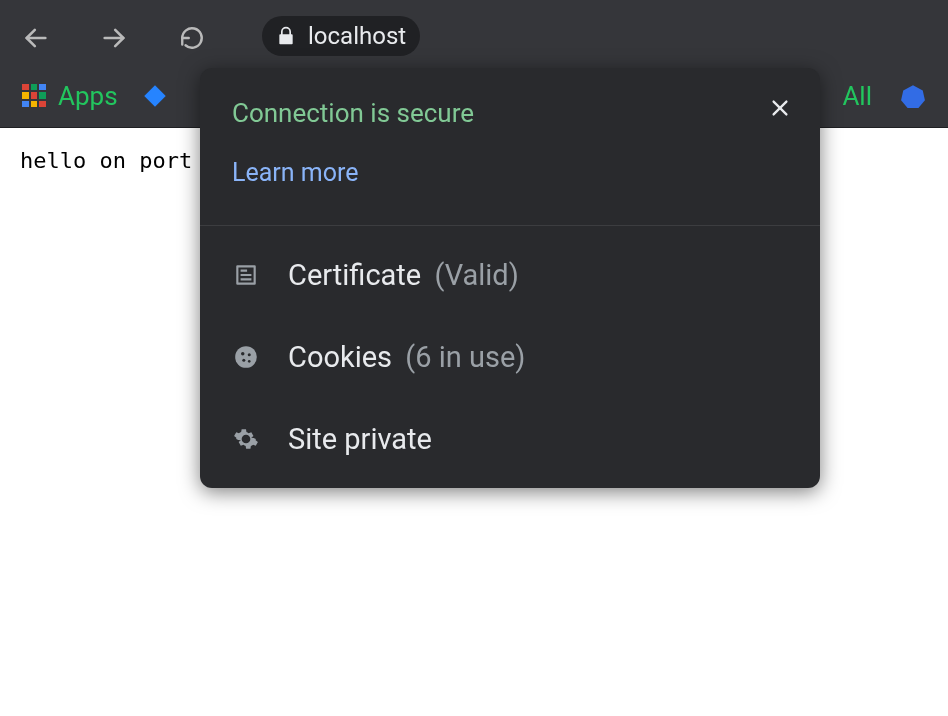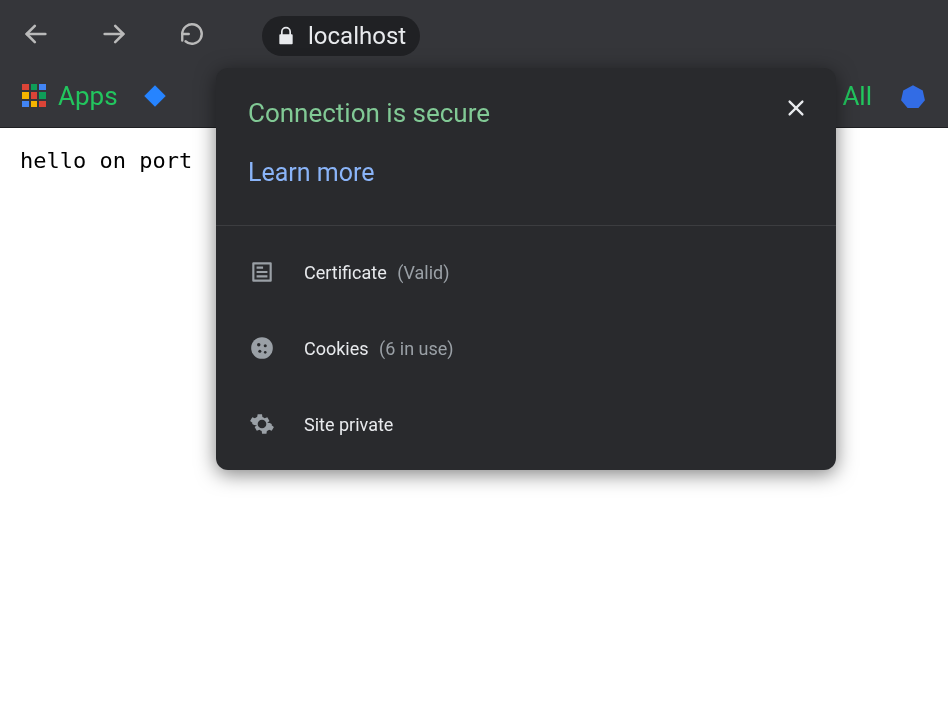--- a/index.html
+++ b/index.html
@@ -7,22 +7,22 @@
       font-family: -apple-system, BlinkMacSystemFont, "Segoe UI", Roboto, sans-serif;
       width: 948px;
       height: 716px;
       background: #fff;
       overflow: hidden;
     }
     .toolbar {
       background: #35363a;
       height: 64px;
       display: flex;
-      align-items: flex-start;
-      padding: 16px 18px;
+      align-items: flex-end;
+      padding: 8px 18px;
       gap: 42px;
     }
     .nav-btn {
       width: 36px;
       height: 36px;
       display: flex;
       align-items: center;
       justify-content: center;
       color: #bababa;
       cursor: pointer;
@@ -72,21 +72,21 @@
     .page-content {
       padding: 20px;
       font-family: monospace;
       font-size: 22px;
       color: #000;
       background: #fff;
     }
     .popover {
       position: absolute;
       top: 68px;
-      left: 216px;
+      left: 200px;
       width: 620px;
       background: #292a2d;
       border-radius: 12px;
       box-shadow: 0 4px 20px rgba(0,0,0,0.5);
       color: #e8eaed;
       overflow: hidden;
     }
     .popover-top {
       padding: 30px 32px 38px 32px;
       position: relative;
@@ -128,21 +128,21 @@
     }
     .popover-list {
       padding: 8px 0;
     }
     .popover-row {
       display: flex;
       align-items: center;
       gap: 28px;
       padding: 24px 32px;
       cursor: pointer;
-      font-size: 18px;
+      font-size: 29px;
     }
     .row-icon {
       width: 28px;
       height: 28px;
       color: #9aa0a6;
       display: flex;
       align-items: center;
       justify-content: center;
     }
     .row-label { color: #e8eaed; }

